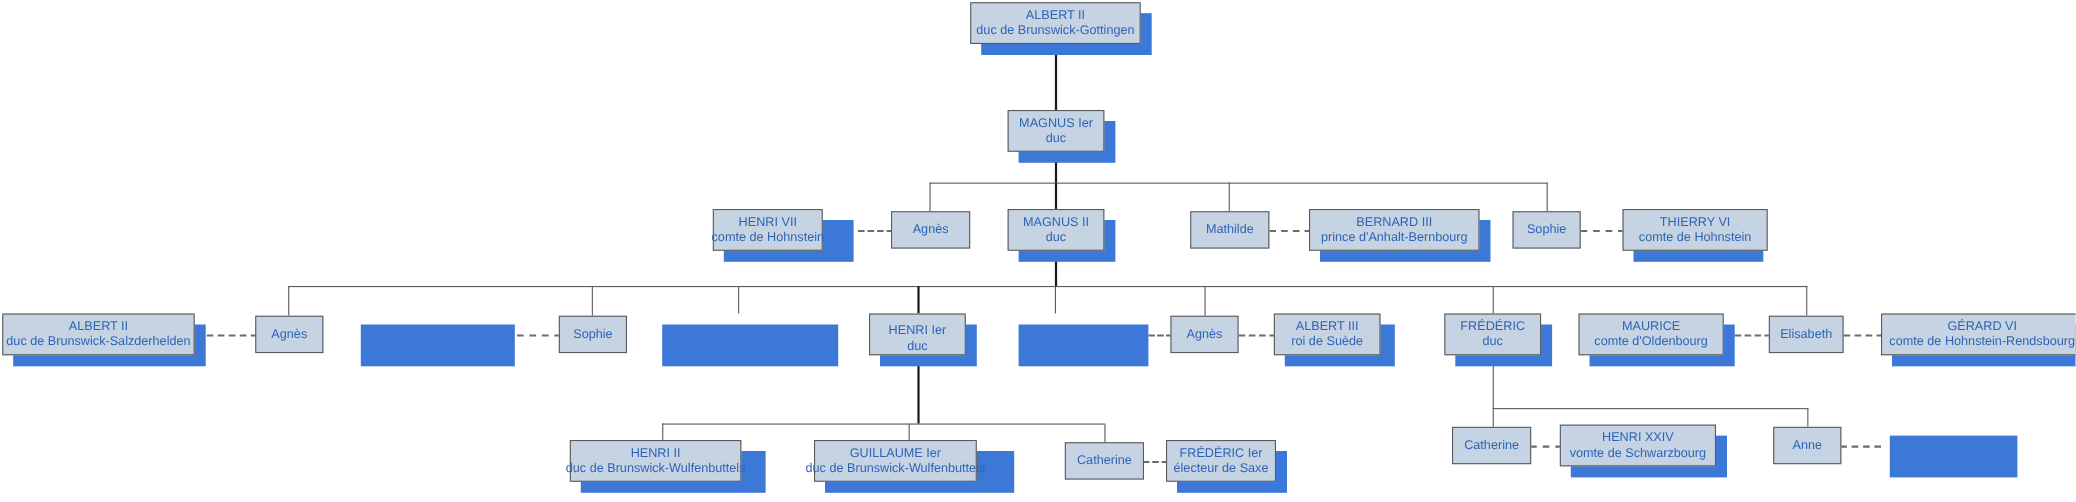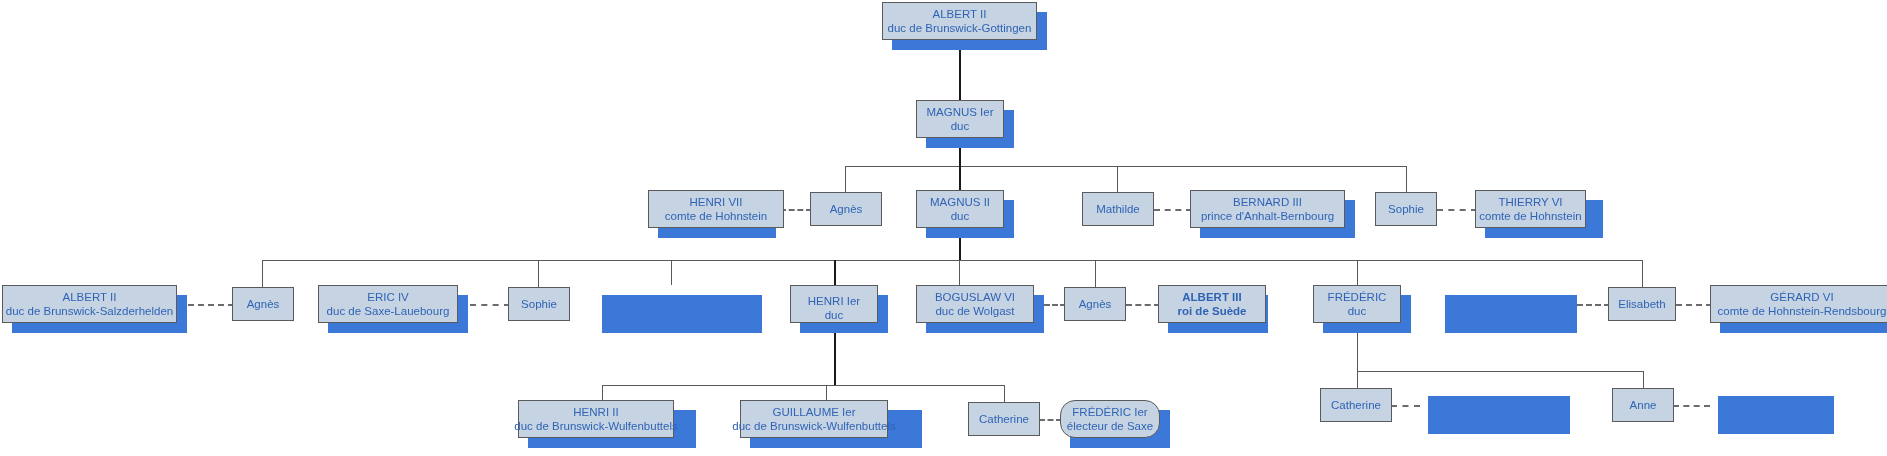--- a/index.html
+++ b/index.html
@@ -100,102 +100,102 @@
   <div class="node" style="left:882px;top:2px;width:155px;height:38px;">
     <span class="l1">ALBERT II</span>
     <span class="l2">duc de Brunswick-Gottingen</span>
   </div>
 
   <div class="node" style="left:916px;top:100px;width:88px;height:38px;">
     <span class="l1">MAGNUS Ier</span>
     <span class="l2">duc</span>
   </div>
 
-  <div class="node" style="left:648px;top:190px;width:136px;height:38px;">
+  <div class="node" style="left:648px;top:190px;width:100px;height:38px;">
     <span class="l1">HENRI VII</span>
     <span class="l2">comte de Hohnstein</span>
   </div>
   <div class="node one-line" style="left:810px;top:192px;width:72px;height:34px;">
     <span class="l1">Agnès</span>
   </div>
   <div class="node" style="left:916px;top:190px;width:88px;height:38px;">
     <span class="l1">MAGNUS II</span>
     <span class="l2">duc</span>
   </div>
   <div class="node one-line" style="left:1082px;top:192px;width:72px;height:34px;">
     <span class="l1">Mathilde</span>
   </div>
   <div class="node" style="left:1190px;top:190px;width:155px;height:38px;">
     <span class="l1">BERNARD III</span>
     <span class="l2">prince d'Anhalt-Bernbourg</span>
   </div>
   <div class="node one-line" style="left:1375px;top:192px;width:62px;height:34px;">
     <span class="l1">Sophie</span>
   </div>
-  <div class="node" style="left:1475px;top:190px;width:111px;height:38px;">
+  <div class="node" style="left:1475px;top:190px;width:132px;height:38px;">
     <span class="l1">THIERRY VI</span>
     <span class="l2">comte de Hohnstein</span>
   </div>
 
   <div class="node" style="left:2px;top:285px;width:175px;height:38px;">
     <span class="l1">ALBERT II</span>
     <span class="l2">duc de Brunswick-Salzderhelden</span>
   </div>
   <div class="node one-line" style="left:232px;top:287px;width:62px;height:34px;">
     <span class="l1">Agnès</span>
   </div>
-  <div class="node" style="left:318px;top:285px;width:140px;height:38px;">
-    <span class="l1">ERIC IV</span>
-    <span class="l2">duc de Saxe-Lauebourg</span>
-  </div>
   <div class="node one-line" style="left:508px;top:287px;width:62px;height:34px;">
     <span class="l1">Sophie</span>
   </div>
   <div class="node" style="left:790px;top:285px;width:88px;height:38px;justify-content:flex-end;">
     <span class="l1">HENRI Ier</span>
     <span class="l2">duc</span>
   </div>
-  <div class="node" style="left:916px;top:285px;width:118px;height:38px;">
-    <span class="l1">BOGUSLAW VI</span>
-    <span class="l2">duc de Wolgast</span>
-  </div>
   <div class="node one-line" style="left:1064px;top:287px;width:62px;height:34px;">
     <span class="l1">Agnès</span>
   </div>
-  <div class="node" style="left:1158px;top:285px;width:108px;height:38px;font-weight:bold;">
+  <div class="node" style="left:1158px;top:285px;width:97px;height:38px;">
     <span class="l1">ALBERT III</span>
     <span class="l2">roi de Suède</span>
   </div>
   <div class="node" style="left:1313px;top:285px;width:88px;height:38px;">
     <span class="l1">FRÉDÉRIC</span>
     <span class="l2">duc</span>
+  </div>
+  <div class="node" style="left:1435px;top:285px;width:132px;height:38px;">
+    <span class="l1">MAURICE</span>
+    <span class="l2">comte d'Oldenbourg</span>
   </div>
   <div class="node one-line" style="left:1608px;top:287px;width:68px;height:34px;">
     <span class="l1">Elisabeth</span>
   </div>
   <div class="node" style="left:1710px;top:285px;width:184px;height:38px;">
     <span class="l1">GÉRARD VI</span>
     <span class="l2">comte de Hohnstein-Rendsbourg</span>
   </div>
 
   <div class="node" style="left:518px;top:400px;width:156px;height:38px;">
     <span class="l1">HENRI II</span>
     <span class="l2">duc de Brunswick-Wulfenbuttels</span>
   </div>
   <div class="node" style="left:740px;top:400px;width:148px;height:38px;">
     <span class="l1">GUILLAUME Ier</span>
     <span class="l2">duc de Brunswick-Wulfenbuttels</span>
   </div>
   <div class="node one-line" style="left:968px;top:402px;width:72px;height:34px;">
     <span class="l1">Catherine</span>
   </div>
-  <div class="node" style="left:1060px;top:400px;width:100px;height:38px;border-radius:15px;">
+  <div class="node" style="left:1060px;top:400px;width:100px;height:38px;">
     <span class="l1">FRÉDÉRIC Ier</span>
     <span class="l2">électeur de Saxe</span>
   </div>
   <div class="node one-line" style="left:1320px;top:388px;width:72px;height:34px;">
     <span class="l1">Catherine</span>
   </div>
+  <div class="node" style="left:1418px;top:386px;width:142px;height:38px;">
+    <span class="l1">HENRI XXIV</span>
+    <span class="l2">vomte de Schwarzbourg</span>
+  </div>
   <div class="node one-line" style="left:1612px;top:388px;width:62px;height:34px;">
     <span class="l1">Anne</span>
   </div>
 
 </div>
 
 </body></html>

